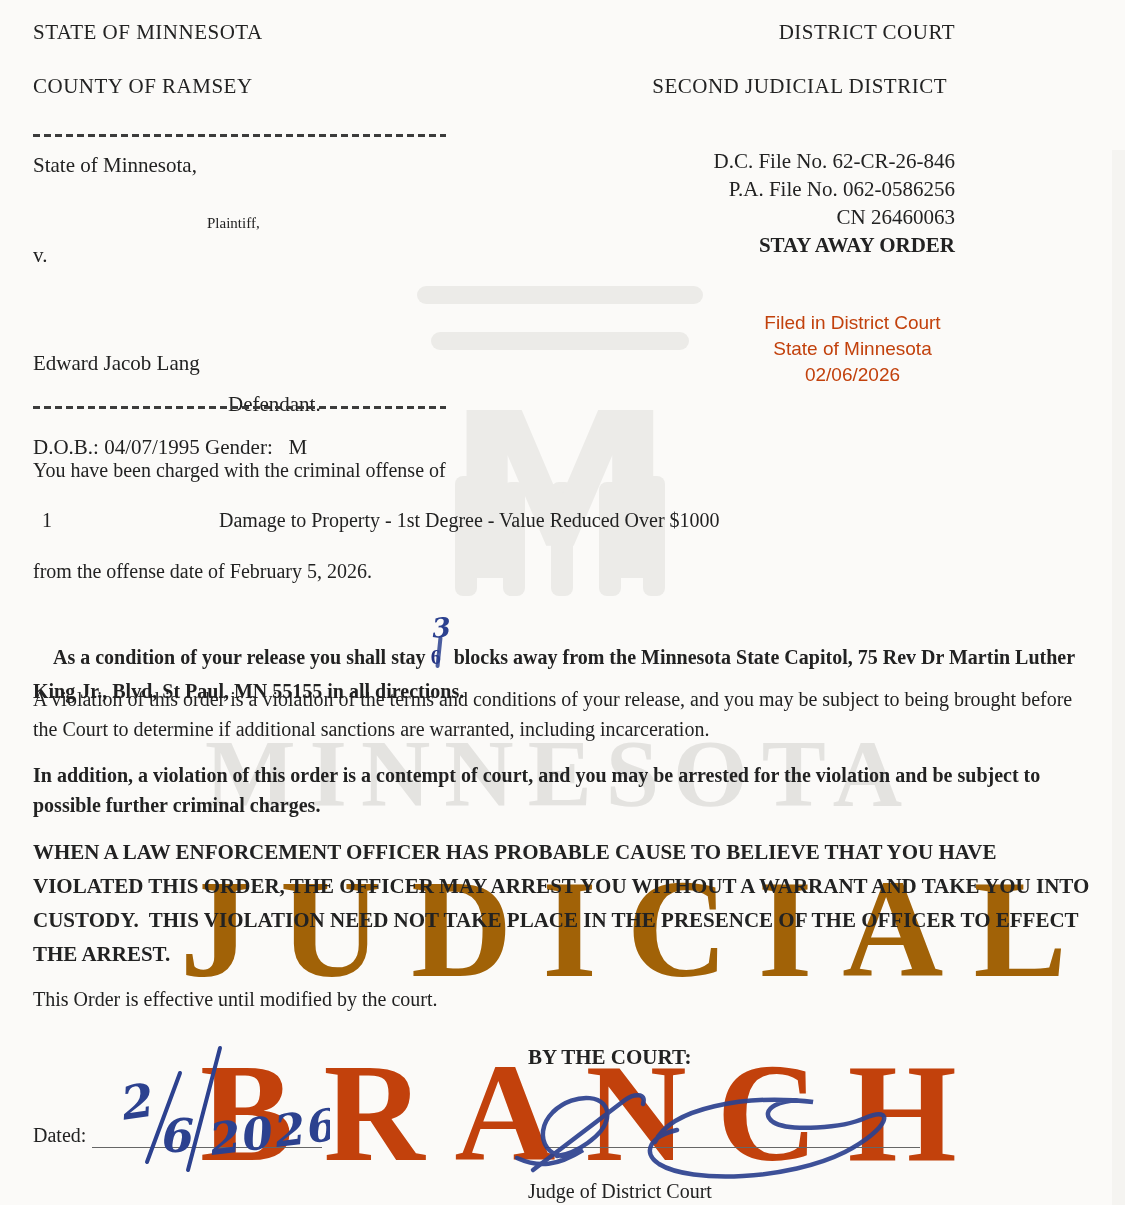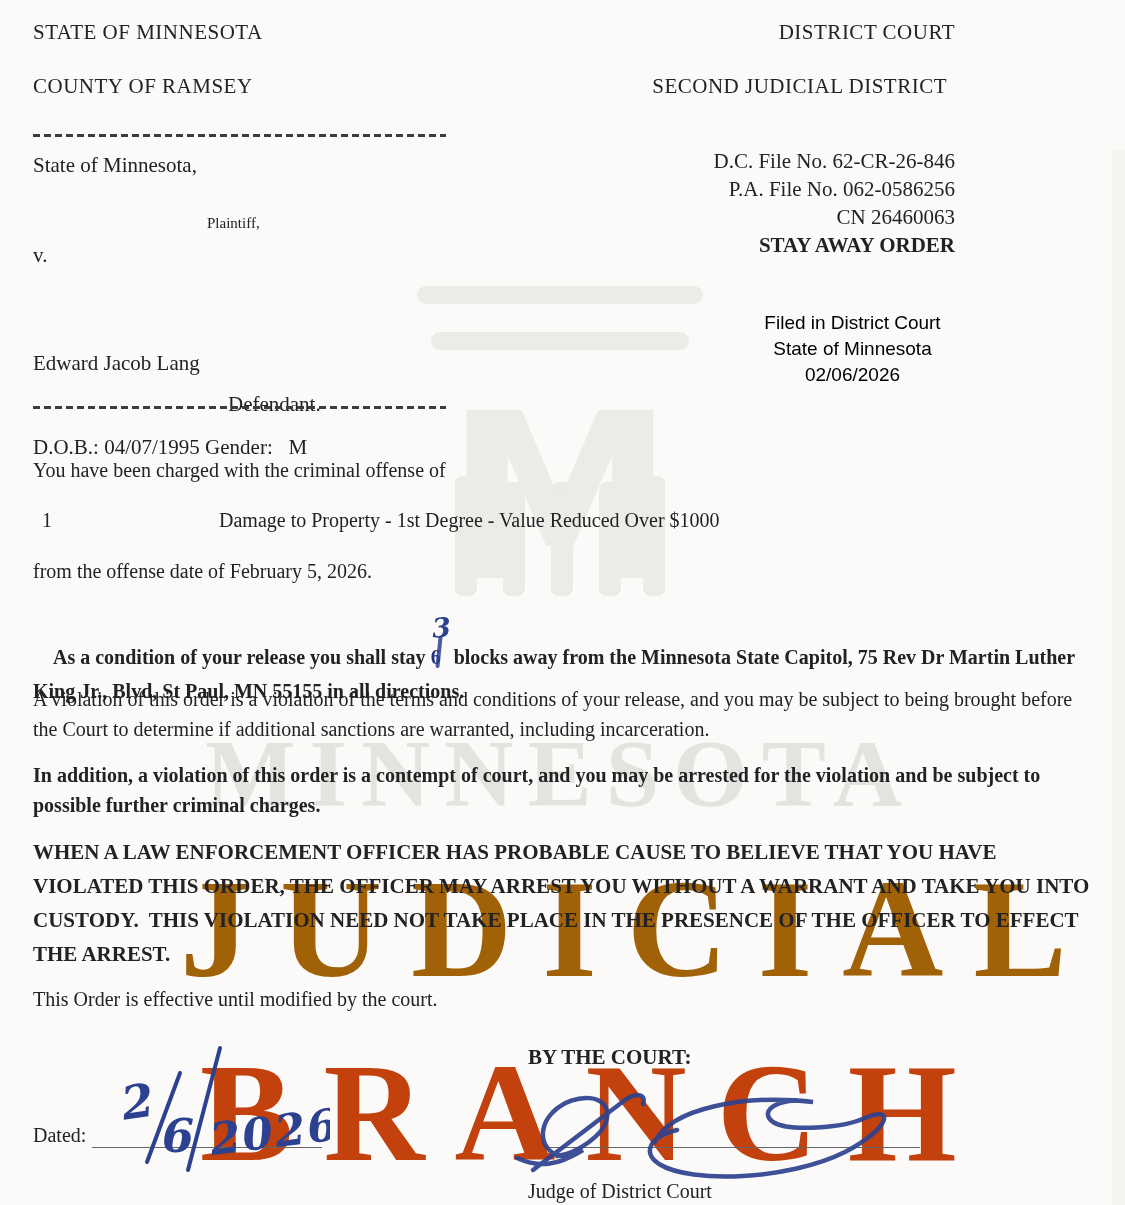--- a/index.html
+++ b/index.html
@@ -41,21 +41,21 @@
   .num-mark .strike{
     position:absolute;left:6px;top:-4px;width:4px;height:32px;
     background:#2c418f;transform:rotate(6deg);border-radius:2px;opacity:.85;
   }
   .num-mark .hand-three{
     position:absolute;left:1px;top:-29px;
     color:#2c418f;font-size:27px;font-weight:bold;
     font-family:"DejaVu Serif",serif;font-style:italic;transform:rotate(-4deg);
   }
 
-  .stamp{font-size:19px;line-height:26px;color:#000000;}
+  .stamp{font-size:19px;line-height:26px;color:#c2410c;}
 
   .artifact-band{background:#f2f1ee;opacity:.7;}
 </style>
 </head>
 <body>
 
 <div class="page">
 
   <svg class="abs" style="left:415px;top:286px;z-index:0;" width="290" height="360" viewBox="0 0 290 360">
     <g fill="#ecebe8">

